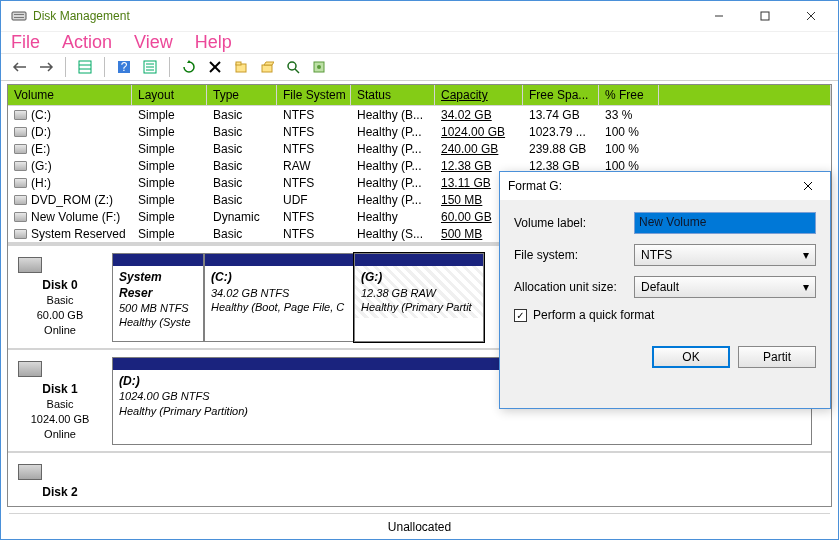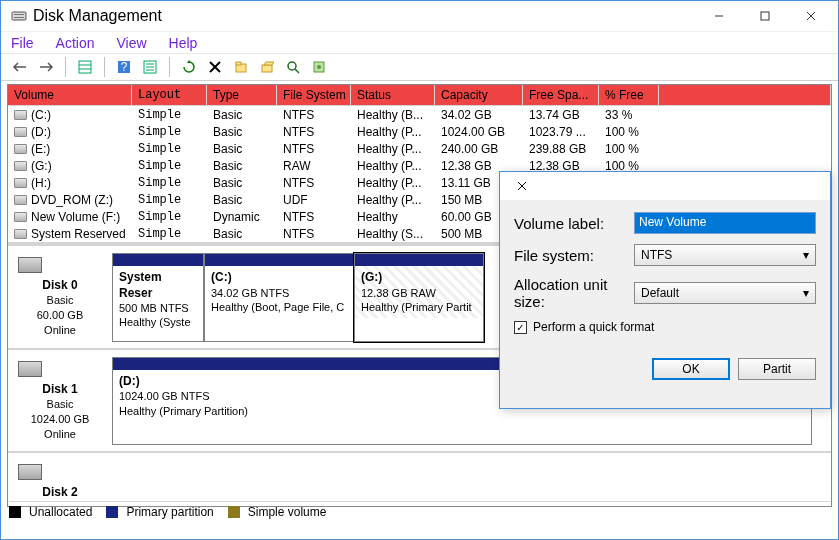--- a/index.html
+++ b/index.html
@@ -1,58 +1,58 @@
 <!DOCTYPE html>
 <html><head>
 <meta charset="utf-8">
 <style>
 * { box-sizing: border-box; margin: 0; padding: 0; font-family: "Segoe UI", Tahoma, sans-serif; font-size: 12px; }
 body { background: #fff; }
 .window { width: 839px; height: 540px; border: 1px solid #4a90d9; background: #fff; position: relative; }
 .titlebar { height: 30px; display: flex; align-items: center; padding: 0 4px; }
 .titlebar .icon { width: 16px; height: 16px; margin: 0 6px; }
-.titlebar .title { flex: 1; font-size: 16px; color: #000000; }
+.titlebar .title { flex: 1; font-size: 12px; color: #4d7c0f; }
 .titlebar .winbtn { width: 46px; height: 28px; display: flex; align-items: center; justify-content: center; color: #333; }
 .menubar { height: 22px; display: flex; align-items: center; padding: 0 6px; gap: 14px; border-top: 1px solid #f0f0f0; }
-.menubar span { font-size: 14px; color: #6d28d9; padding: 2px 4px; }
+.menubar span { font-size: 18px; color: #ec4899; padding: 2px 4px; }
 .toolbar { height: 28px; display: flex; align-items: center; padding: 0 8px; gap: 4px; border-top: 1px solid #e7e7e7; border-bottom: 1px solid #d0d0d0; }
 .toolbar .tbtn { width: 22px; height: 22px; display: flex; align-items: center; justify-content: center; }
 .toolbar .sep { width: 1px; height: 20px; background: #c0c0c0; margin: 0 4px; }
 .content { position: absolute; top: 83px; left: 6px; right: 6px; bottom: 32px; border: 1px solid #888; display: flex; flex-direction: column; overflow: hidden; }
 .table-wrap { border-bottom: 4px solid #d4d4d4; }
-.thead { display: flex; background: #ef4444; border-bottom: 1px solid #d4d4d4; }
+.thead { display: flex; background: #84cc16; border-bottom: 1px solid #d4d4d4; }
 .th { padding: 3px 6px; border-right: 1px solid #d4d4d4; font-size: 12px; text-align: left; white-space: nowrap; overflow: hidden; }
 .tbody .tr { display: flex; height: 17px; align-items: center; }
 .td { padding: 0 6px; font-size: 12px; white-space: nowrap; overflow: hidden; display: flex; align-items: center; gap: 4px; }
-.col-vol { width: 124px; } .col-lay { width: 75px; font-family: Liberation Mono, monospace; } .col-typ { width: 70px; } .col-fs { width: 74px; } .col-st { width: 84px; } .col-cap { width: 88px; } .col-free { width: 76px; } .col-pct { width: 60px; } .col-rest { flex: 1; }
+.col-vol { width: 124px; } .col-lay { width: 75px; } .col-typ { width: 70px; } .col-fs { width: 74px; } .col-st { width: 84px; } .col-cap { width: 88px; text-decoration: underline; } .col-free { width: 76px; } .col-pct { width: 60px; } .col-rest { flex: 1; }
 .vol-icon { width: 13px; height: 10px; background: linear-gradient(#e8e8e8,#b5b5b5); border: 1px solid #888; border-radius: 1px; flex-shrink: 0; }
 .graphical { flex: 1; overflow: hidden; }
 .disk-row { display: flex; border-top: 1px solid #fff; border-bottom: 2px solid #d4d4d4; padding: 6px 0; }
 .disk-label { width: 104px; padding: 4px 10px; font-size: 11px; line-height: 1.35; text-align: center; }
 .disk-label b { font-weight: 600; }
 .disk-icon { width: 24px; height: 16px; background: linear-gradient(#d8d8d8,#a8a8a8); border: 1px solid #666; margin-bottom: 4px; }
-.parts { flex: 1; display: flex; gap: 0; margin-right: 10px; position: relative; }
+.parts { flex: 1; display: flex; gap: 0; margin-right: 10px; position: relative; font-style: italic; }
 .part-outer { border: 1px solid #808080; display: flex; flex-direction: column; }
 .part-bar { height: 12px; background: #1a237e; }
 .part-body { border-top: none; padding: 4px 6px; font-size: 11px; line-height: 1.3; overflow: hidden; background: #fff; }
 .part-body b { font-weight: 600; }
 .part-selected .part-body { background-image: repeating-linear-gradient(45deg,#f0f0f0,#f0f0f0 3px,#fff 3px,#fff 7px); }
 .part-selected { outline: 1px solid #000; }
-.legend { position: absolute; bottom: 18px; left: 8px; right: 8px; height: 20px; display: flex; align-items: center; gap: 6px; border-top: 1px solid #d4d4d4; font-size: 12px; }
+.legend { position: absolute; bottom: 6px; left: 8px; right: 8px; height: 20px; display: flex; align-items: center; gap: 6px; border-top: 1px solid #d4d4d4; font-size: 12px; flex-direction: column; }
 .lg-box { width: 12px; height: 12px; display: inline-block; margin-right: 2px; }
 
 .dialog { position: absolute; left: 498px; top: 170px; width: 332px; height: 238px; background: #f0f0f0; border: 1px solid #4a90d9; box-shadow: 2px 2px 10px rgba(0,0,0,0.2); z-index: 10; }
 .dlg-title { height: 28px; display: flex; align-items: center; padding: 0 8px; background: #fff; }
 .dlg-title span { flex: 1; font-size: 12px; }
 .dlg-close { width: 28px; height: 26px; display: flex; align-items: center; justify-content: center; }
 .dlg-body { padding: 12px 14px; }
 .frow { display: flex; align-items: center; margin-bottom: 10px; }
-.flabel { width: 120px; font-size: 15px; }
+.flabel { width: 120px; font-size: 12px; }
 .finput { flex: 1; height: 22px; border: 1px solid #7a9fd4; background: #fff; padding: 2px 4px; font-size: 12px; }
-.finput.sel { background: #0078d7; color: #ffffff; }
+.finput.sel { background: #0078d7; color: #0f172a; }
 .fselect { flex: 1; height: 22px; border: 1px solid #888; background: linear-gradient(#fdfdfd,#e5e5e5); padding: 2px 6px; font-size: 12px; display: flex; align-items: center; justify-content: space-between; }
 .fcheck { display: flex; align-items: center; gap: 6px; margin: 4px 0; font-size: 12px; }
 .fcheck .cbox { width: 13px; height: 13px; border: 1px solid #333; background: #fff; display: flex; align-items: center; justify-content: center; font-size: 10px; }
 .dlg-btns { display: flex; justify-content: flex-end; gap: 8px; padding: 8px 14px; }
 .dlg-btn { width: 78px; height: 22px; border: 1px solid #888; background: linear-gradient(#fdfdfd,#e3e3e3); font-size: 12px; display: flex; align-items: center; justify-content: center; }
 .dlg-btn.primary { border: 2px solid #0078d7; }
 svg { display: block; }
 </style>
 </head>
 <body>
@@ -325,20 +325,21 @@
     <span class="lg-box" style="background:#000"></span>
     <span>Unallocated</span>
     <span class="lg-box" style="background:#1a237e;margin-left:8px"></span>
     <span>Primary partition</span>
     <span class="lg-box" style="background:#8a7a1a;margin-left:8px"></span>
     <span>Simple volume</span>
   </div>
 
   <div class="dialog">
     <div class="dlg-title">
+      <span>Format G:</span>
       <div class="dlg-close">
           <svg width="10" height="10">
             <line x1="1" y1="1" x2="9" y2="9" stroke="#000"></line>
             <line x1="9" y1="1" x2="1" y2="9" stroke="#000"></line>
           </svg>
         </div>
     </div>
     <div class="dlg-body">
       <div class="frow">
         <div class="flabel">Volume label:</div>

